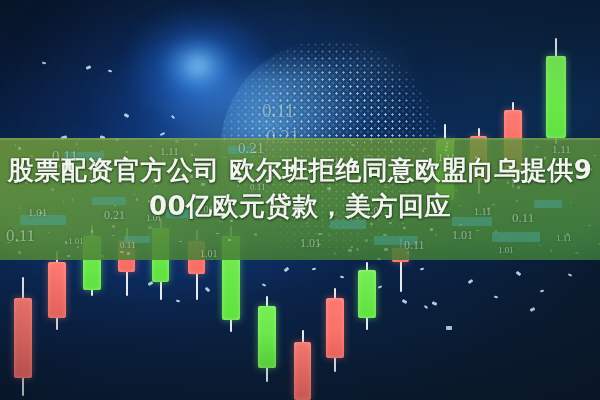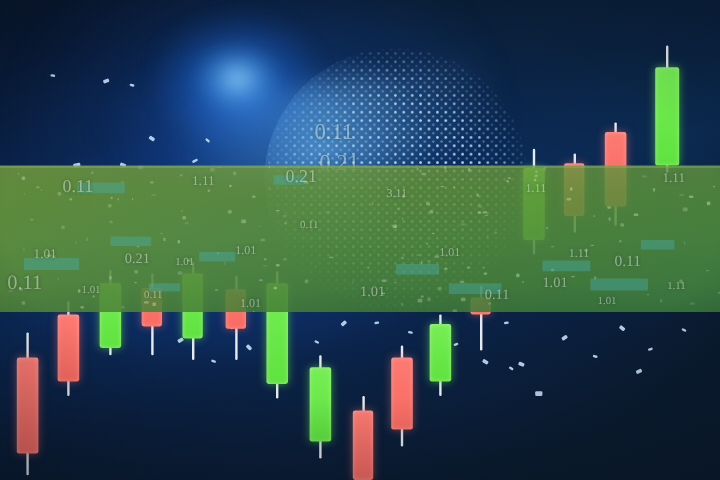--- a/index.html
+++ b/index.html
@@ -490,15 +490,17 @@
         <div class="bit" style="left: 274.101px; top: 75.9019px; width: 3.5px; height: 1.4px; opacity: 0.56;"></div>
         <div class="bit" style="left: 112.067px; top: 87.3633px; width: 2.8px; height: 2.4px; opacity: 0.45;"></div>
         <div class="bit" style="left: 150.068px; top: 6.70419px; width: 2.3px; height: 2.4px; opacity: 0.44;"></div>
       </div>
   </div>
   <div class="band-edge-top"></div>
 
   <div class="bg-vignette"></div>
 
   <div class="headline">
+    <span class="l1">股票配资官方公司 欧尔班拒绝同意欧盟向乌提供9</span>
+    <span class="l2">00亿欧元贷款，美方回应</span>
   </div>
 
 </div>
 
 </body></html>

